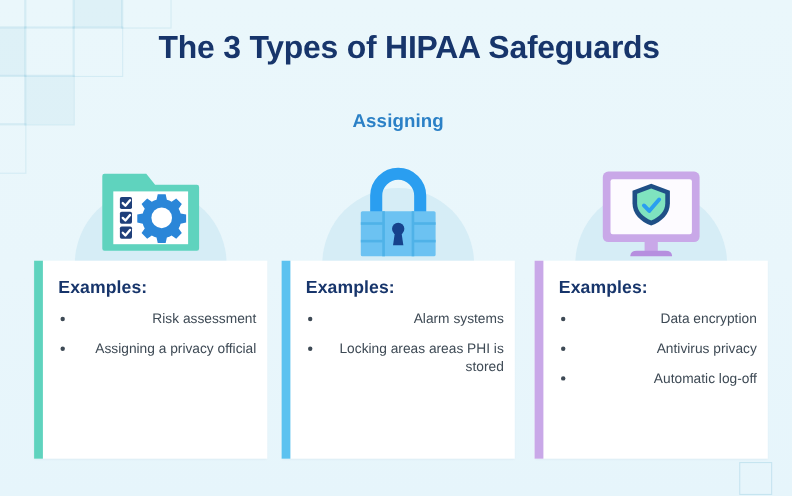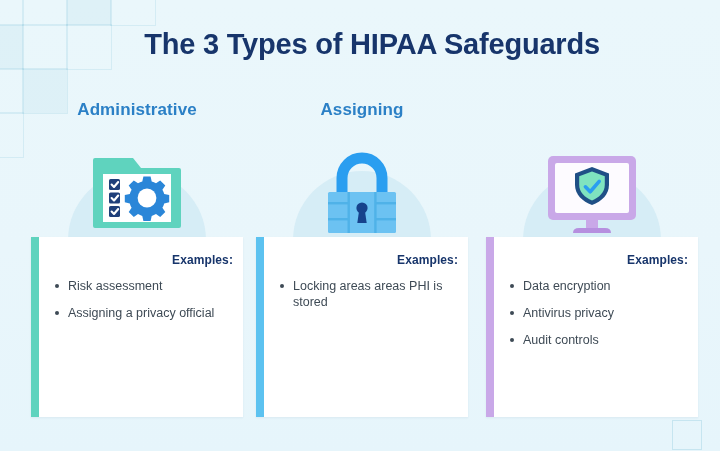--- a/index.html
+++ b/index.html
@@ -119,39 +119,39 @@
     width: 8px;
     flex: 0 0 8px;
     height: 100%;
   }
   .card-body {
     flex: 1 1 auto;
     padding: 16px 10px 0 14px;
     box-sizing: border-box;
   }
   .examples-label {
-    font-size: 12px;
+    font-size: 16px;
     font-weight: bold;
     color: #17356b;
     margin: 0 0 11px 0;
     letter-spacing: 0.1px;
-    text-align: right;
   }
   ul.bullets {
     list-style: none;
     margin: 0;
     padding: 0;
   }
   ul.bullets li {
     position: relative;
     padding-left: 15px;
     margin-bottom: 11px;
     font-size: 12.5px;
     line-height: 16px;
     color: #3e4a55;
+    text-align: right;
   }
   ul.bullets li:before {
     content: "";
     position: absolute;
     left: 2px;
     top: 6px;
     width: 4px;
     height: 4px;
     border-radius: 50%;
     background: #3e4a55;
@@ -174,21 +174,20 @@
     <div class="deco-sq filled" style="left:22px;   top:68px;  width:44px; height:44px;"></div>
     <div class="deco-sq" style="left:-22px;  top:112px; width:44px; height:44px;"></div>
   </div>
 
   <div class="deco-sq-br" style="left:672px; top:420px; width:28px; height:28px;"></div>
 
   <div class="title">The 3 Types of HIPAA Safeguards</div>
 
   <div class="col col-1">
 
-    <div class="col-head">Administrative</div>
 
     <div class="icon-wrap">
       <div class="icon-arc"></div>
       <div class="icon-art">
         <svg width="96" height="86" viewBox="0 0 96 86" xmlns="http://www.w3.org/2000/svg">
 
           <path d="M6 8 h38 l8 10 h38 a2 2 0 0 1 2 2 v56 a2 2 0 0 1 -2 2 H6 a2 2 0 0 1 -2 -2 V10 a2 2 0 0 1 2 -2 z" fill="#5fd3be"></path>
 
           <rect x="14" y="24" width="68" height="48" fill="#ffffff"></rect>
 
@@ -250,20 +249,21 @@
           <path d="M43.2 60 h5.6 l1.9 13 h-9.4 z" fill="#16428c"></path>
         </svg>
       </div>
     </div>
 
     <div class="card">
       <div class="card-bar" style="background:#5cc2f0;"></div>
       <div class="card-body">
         <div class="examples-label">Examples:</div>
         <ul class="bullets">
+          <li>Alarm systems</li>
           <li>Locking areas areas PHI is stored</li>
         </ul>
       </div>
     </div>
   </div>
 
   <div class="col col-3">
 
 
     <div class="icon-wrap">
@@ -289,19 +289,19 @@
       </div>
     </div>
 
     <div class="card">
       <div class="card-bar" style="background:#c9a8e8;"></div>
       <div class="card-body">
         <div class="examples-label">Examples:</div>
         <ul class="bullets">
           <li>Data encryption</li>
           <li>Antivirus privacy</li>
-          <li>Audit controls</li>
+          <li>Automatic log-off</li>
         </ul>
       </div>
     </div>
   </div>
 
 </div>
 
 </body></html>

